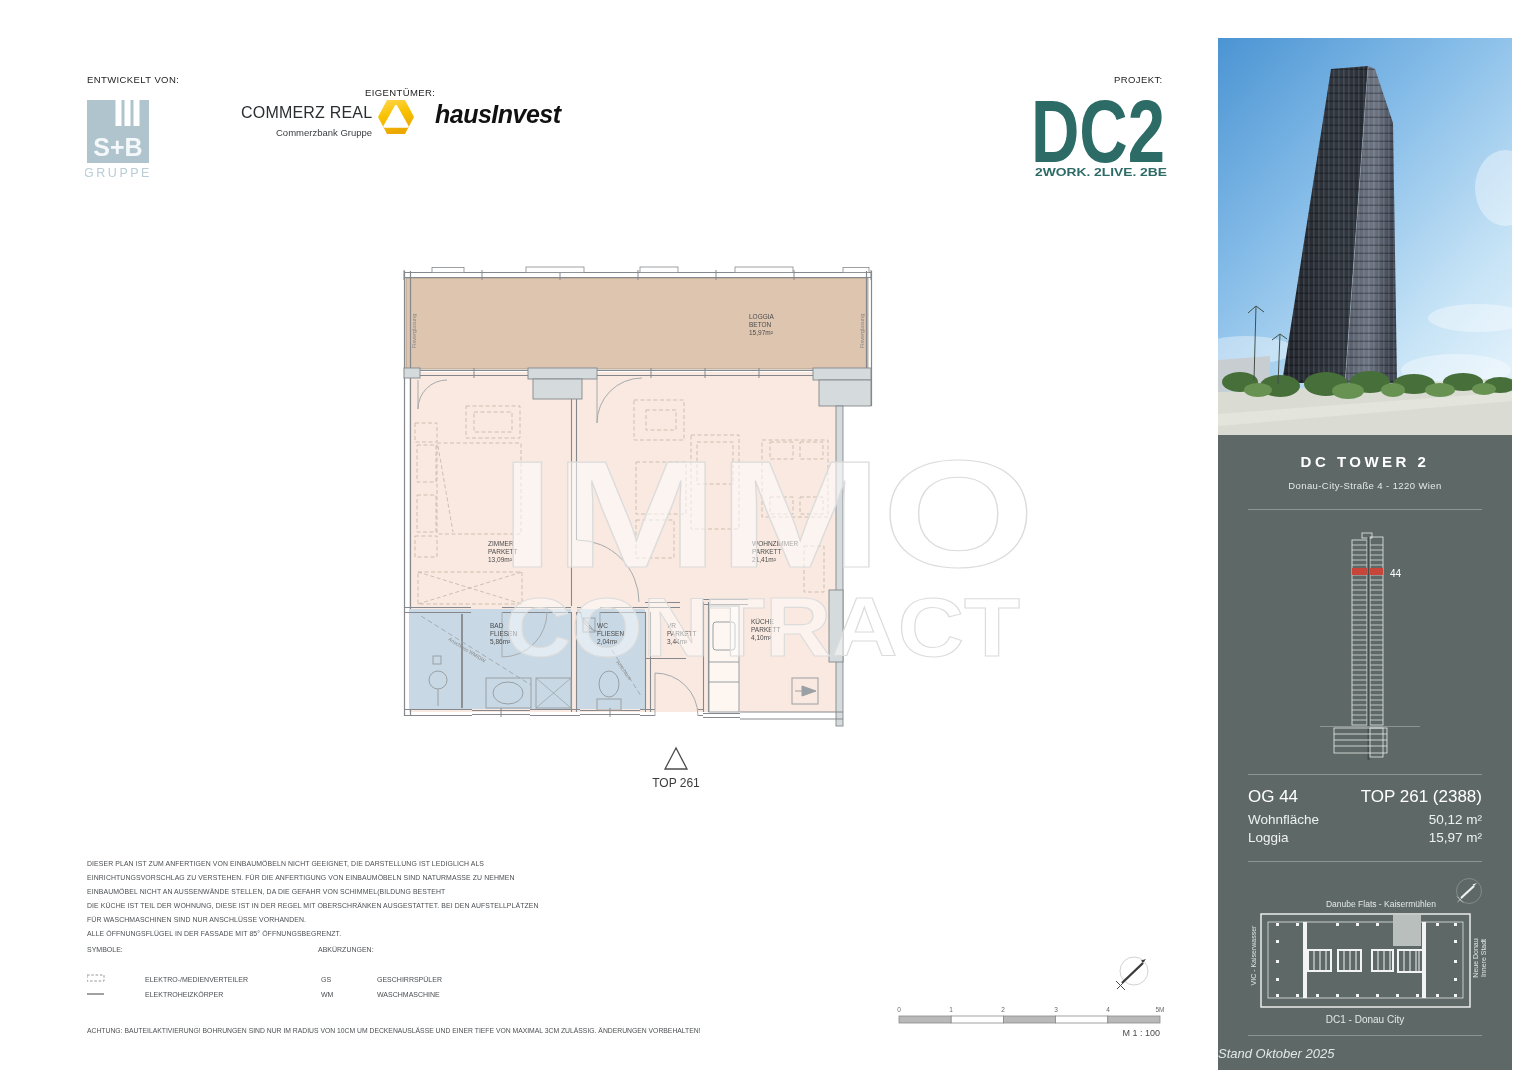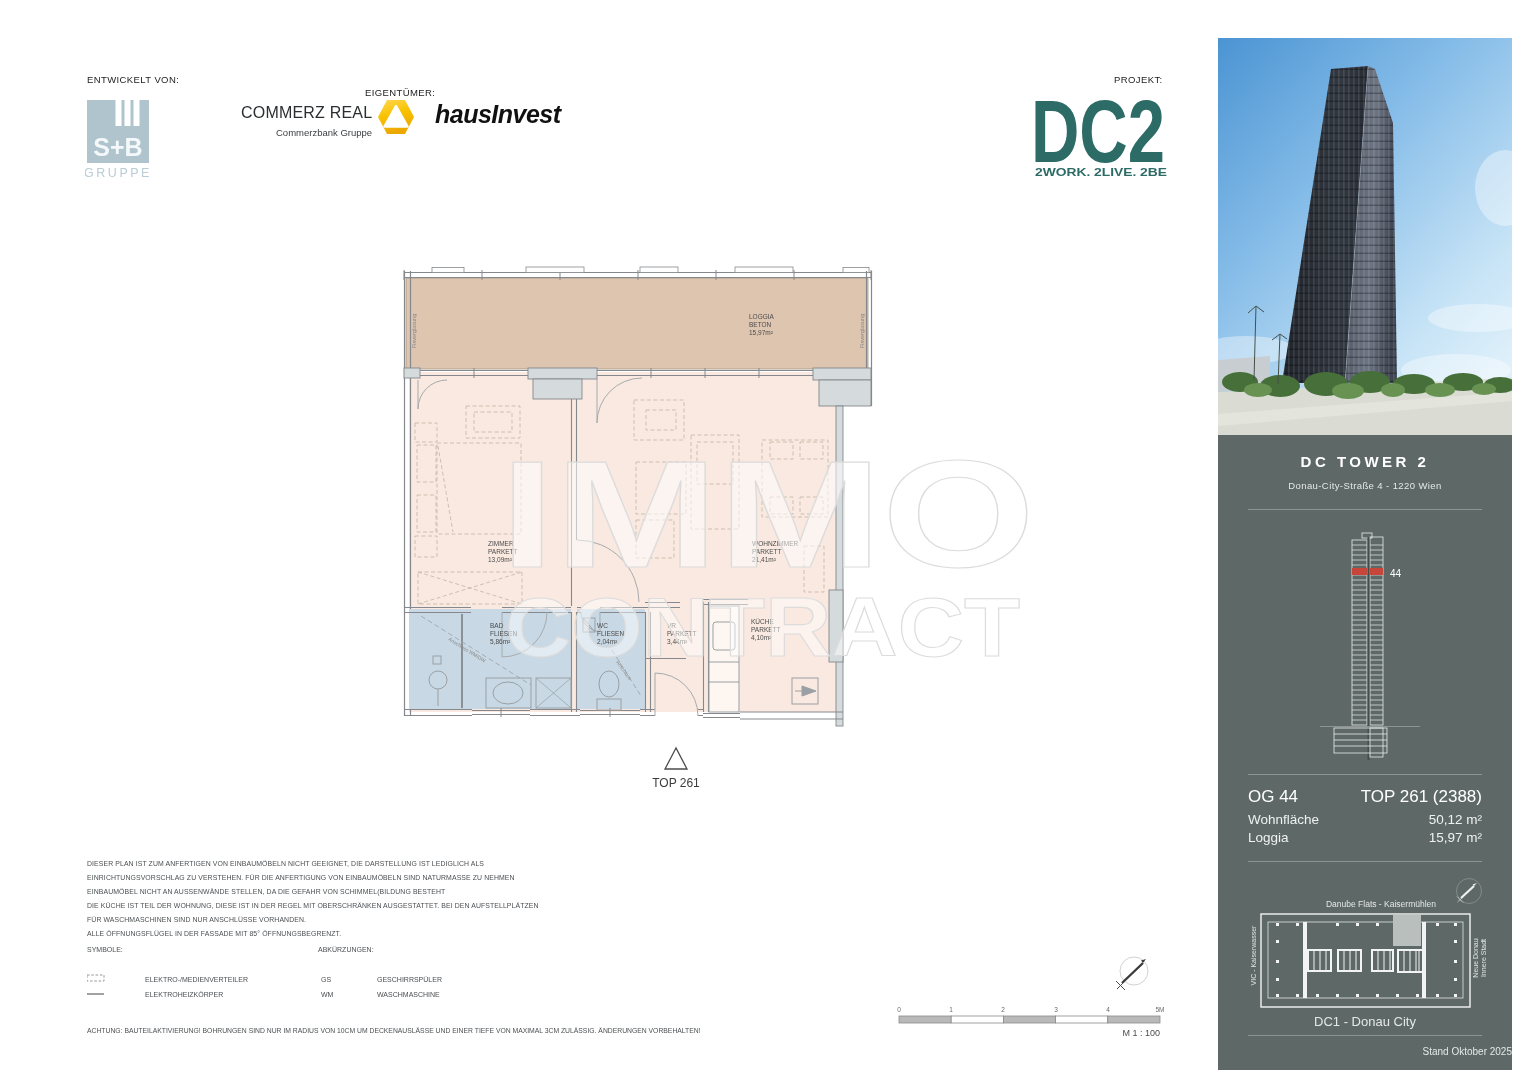--- a/index.html
+++ b/index.html
@@ -496,25 +496,25 @@
 <rect x="214" y="30" width="3" height="3"></rect>
         <rect x="214" y="50" width="3" height="3"></rect>
         <rect x="214" y="68" width="3" height="3"></rect>
 </g>
 </svg>
 
 <div class="abs" style="left:1205px;top:940px;width:96px;text-align:center;font-size:7px;color:#dfe4e3;transform:rotate(-90deg);">VIC - Kaiserwasser</div>
 
 <div class="abs" style="left:1432px;top:938px;width:96px;text-align:center;font-size:7px;color:#dfe4e3;transform:rotate(-90deg);line-height:8px;">Neue Donau<br>Innere Stadt</div>
 
-<div class="abs" style="left:1218px;top:1002px;width:294px;text-align:center;font-size:13px;color:#e3e8e7;">DC1 - Donau City</div>
+<div class="abs" style="left:1218px;top:1002px;width:294px;text-align:center;font-size:10px;color:#e3e8e7;">DC1 - Donau City</div>
 
 <div class="abs" style="left:1248px;top:1023px;width:234px;height:1px;background:#8b9492;"></div>
 
-<div class="abs" style="left:1218px;top:1034px;width:294px;text-align:right;font-size:10px;color:#e3e8e7;">Stand Oktober 2025</div>
+<div class="abs" style="left:1218px;top:1034px;width:294px;text-align:left;font-size:13px;color:#e3e8e7;font-style:italic;">Stand Oktober 2025</div>
 
 <div class="abs" style="left:87px;top:845px;width:600px;font-size:6.9px;line-height:13.9px;color:#4b4f52;letter-spacing:0.1px;">
 DIESER PLAN IST ZUM ANFERTIGEN VON EINBAUMÖBELN NICHT GEEIGNET, DIE DARSTELLUNG IST LEDIGLICH ALS<br>
 EINRICHTUNGSVORSCHLAG ZU VERSTEHEN. FÜR DIE ANFERTIGUNG VON EINBAUMÖBELN SIND NATURMASSE ZU NEHMEN<br>
 EINBAUMÖBEL NICHT AN AUSSENWÄNDE STELLEN, DA DIE GEFAHR VON SCHIMMEL(BILDUNG BESTEHT<br>
 DIE KÜCHE IST TEIL DER WOHNUNG, DIESE IST IN DER REGEL MIT OBERSCHRÄNKEN AUSGESTATTET. BEI DEN AUFSTELLPLÄTZEN<br>
 FÜR WASCHMASCHINEN SIND NUR ANSCHLÜSSE VORHANDEN.<br>
 ALLE ÖFFNUNGSFLÜGEL IN DER FASSADE MIT 85° ÖFFNUNGSBEGRENZT.
 </div>
 

